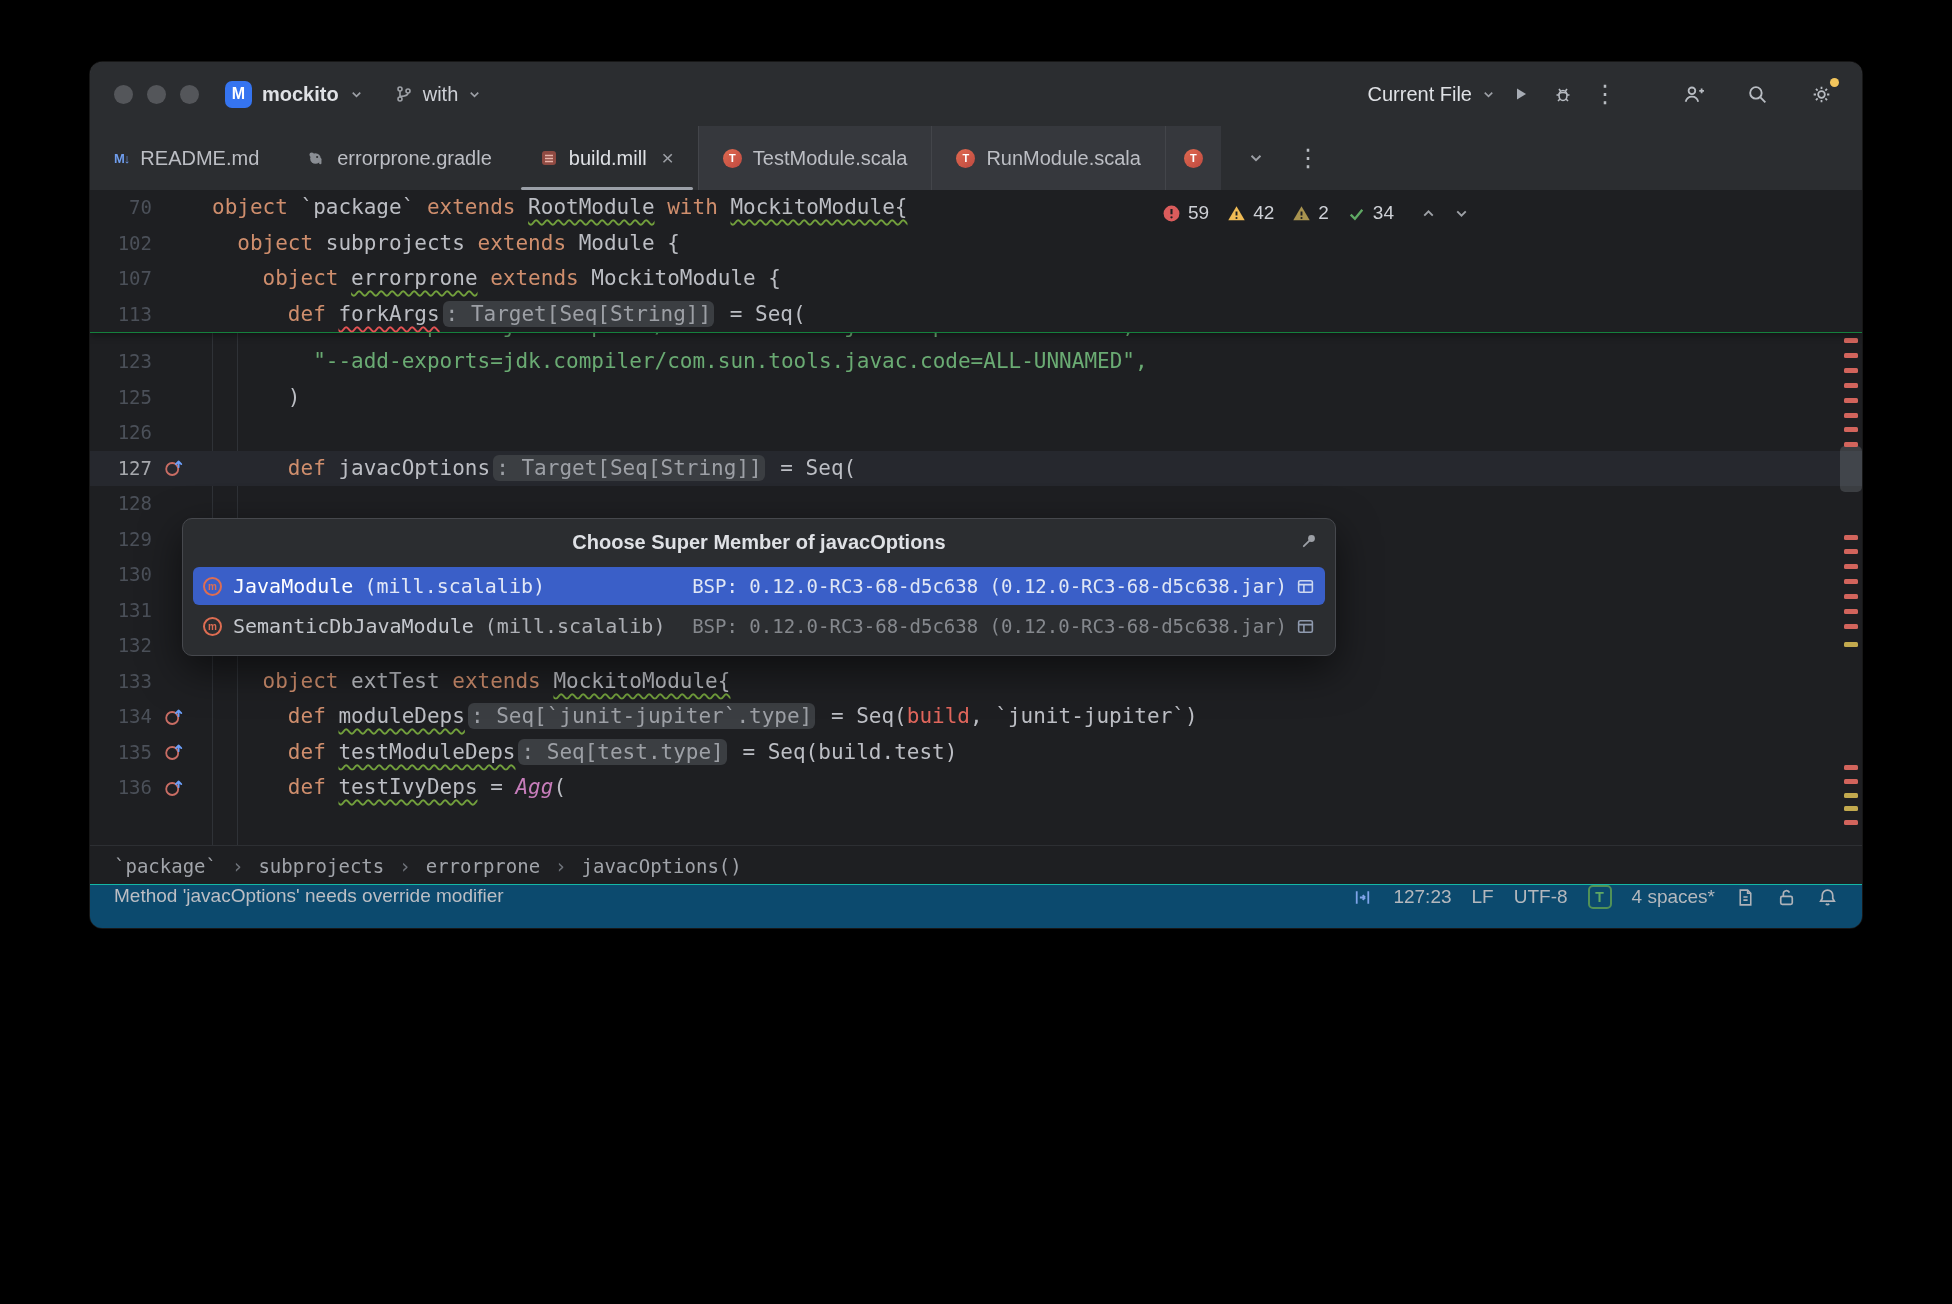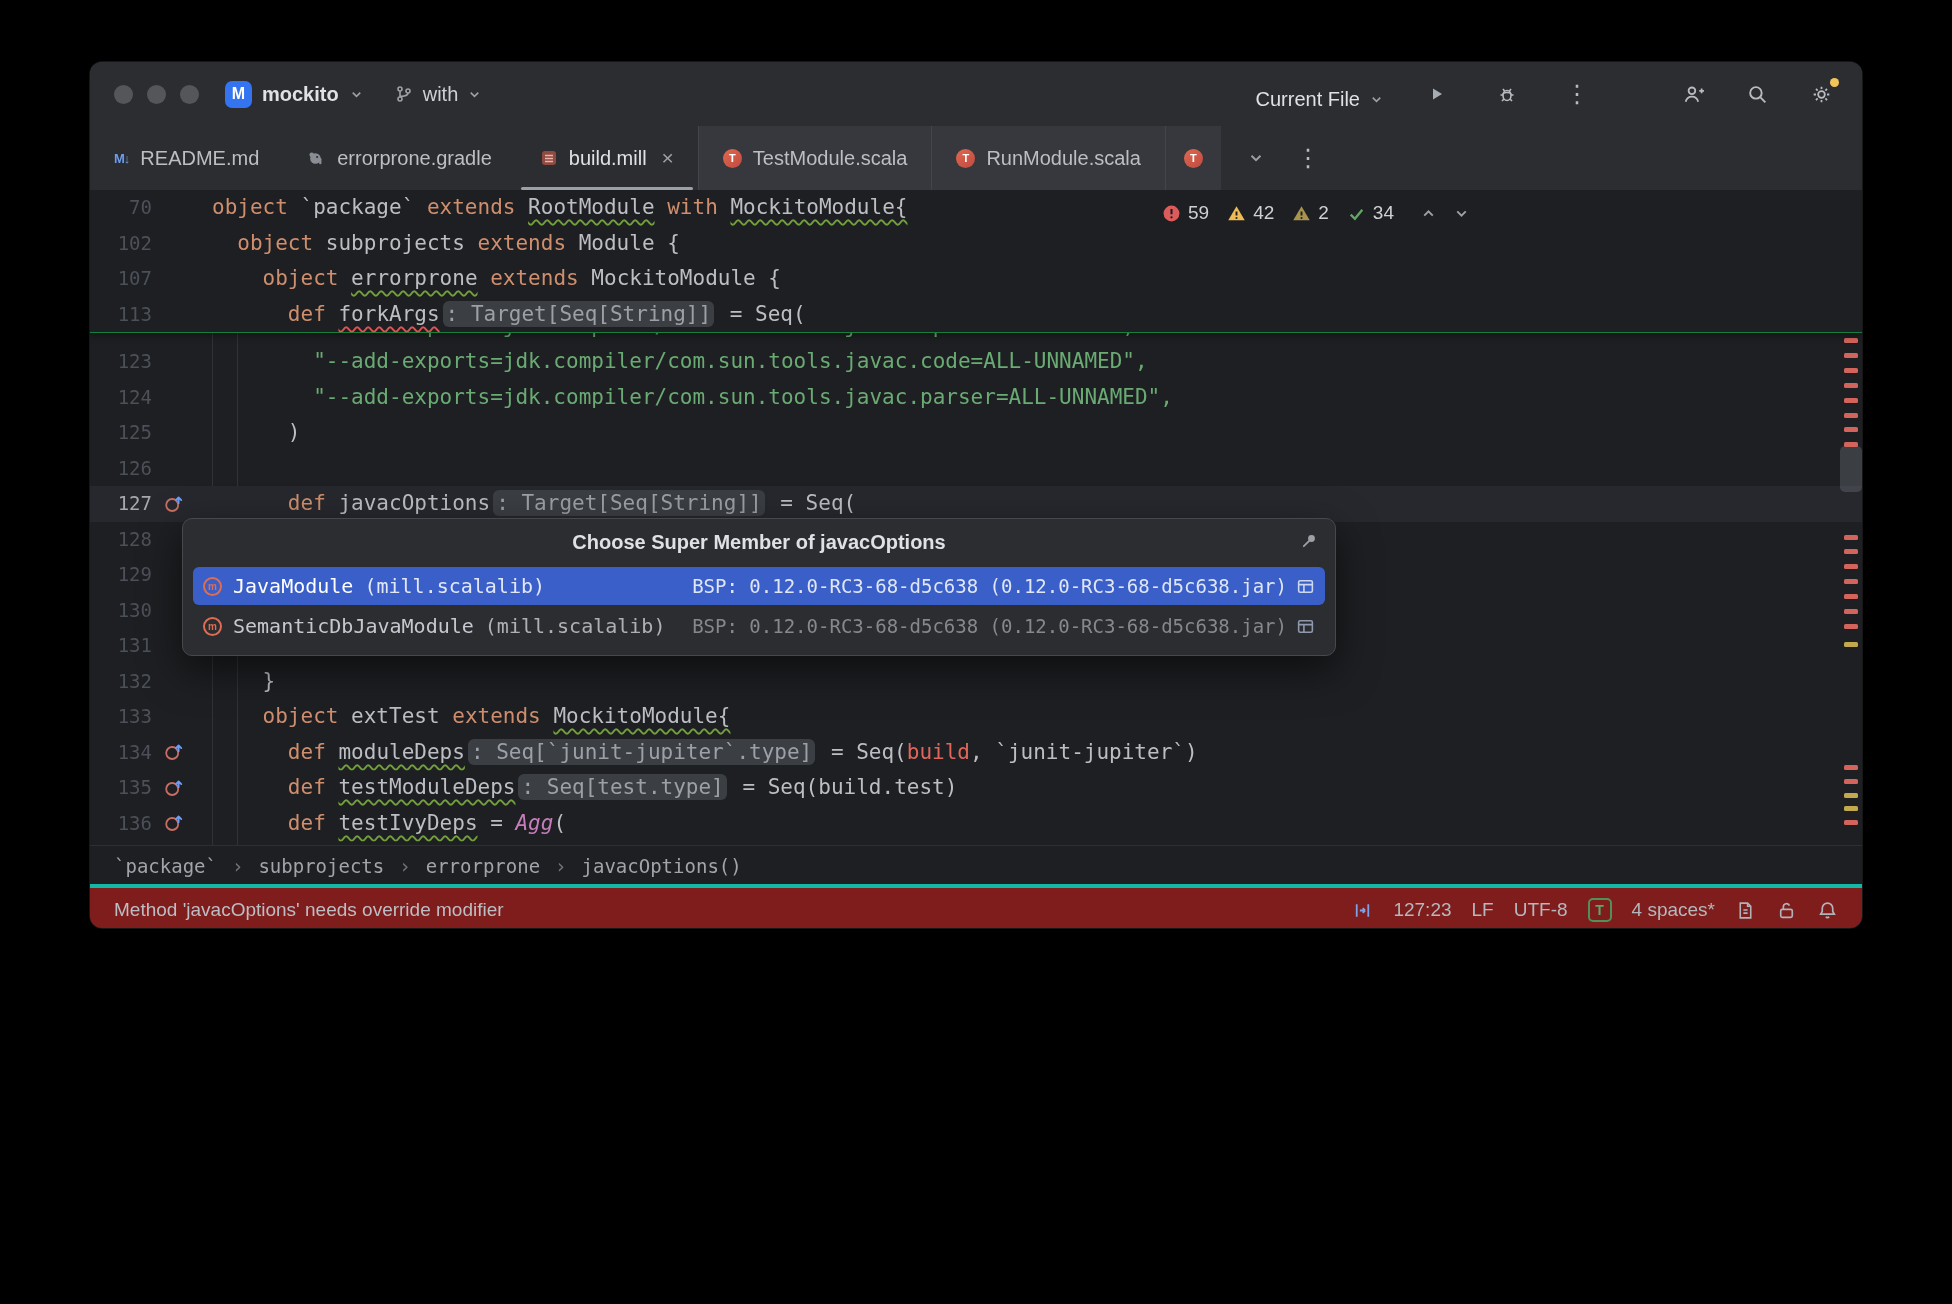--- a/index.html
+++ b/index.html
@@ -12,21 +12,21 @@
 
   
   .titlebar{height:64px;background:#2b2d30;display:flex;align-items:center;padding:0 24px;}
   .lights{display:flex;gap:14px;margin-right:26px;}
   .light{width:19px;height:19px;border-radius:50%;background:#54565a;}
   .proj{display:flex;align-items:center;gap:10px;cursor:default;}
   .proj-badge{width:27px;height:27px;border-radius:7px;background:#3574f0;color:#fff;
               font-weight:700;font-size:16px;display:flex;align-items:center;justify-content:center;}
   .proj-name{color:#dfe1e5;font-size:20px;font-weight:600;}
   .vcs{display:flex;align-items:center;gap:9px;margin-left:30px;color:#ced0d6;font-size:20px;}
-  .tb-right{margin-left:auto;display:flex;align-items:flex-end;gap:36px;}
+  .tb-right{margin-left:auto;display:flex;align-items:center;gap:8px;}
   .runcfg{display:flex;align-items:center;gap:9px;color:#dfe1e5;font-size:20px;}
   .tb-icon{width:34px;height:34px;display:flex;align-items:center;justify-content:center;}
   .tb-trio{display:flex;align-items:center;gap:30px;margin-left:46px;}
   .gear-wrap{position:relative;}
   .gear-dot{position:absolute;top:1px;right:-1px;width:9px;height:9px;border-radius:50%;background:#f2c55c;}
   .kebab{color:#b8bcc2;font-size:24px;line-height:1;}
 
   
   .tabbar{height:64px;background:#2b2d30;display:flex;align-items:stretch;}
   .tab{display:flex;align-items:center;gap:11px;padding:0 24px;font-size:20px;color:#bcbec4;position:relative;}
@@ -95,22 +95,22 @@
             font-size:10px;font-weight:700;display:flex;align-items:center;justify-content:center;
             font-family:"Liberation Sans",sans-serif;box-sizing:border-box;}
 
   
   .breadcrumbs{position:absolute;left:0;right:0;top:783px;height:39px;background:#1e1f22;
                border-top:1px solid #2d2f33;display:flex;align-items:center;gap:15px;padding:0 24px;
                font-family:"DejaVu Sans Mono",monospace;font-size:19px;color:#a1a4aa;}
   .bc-sep{color:#6f737a;}
 
   
-  .statusbar{position:absolute;left:0;right:0;top:822px;height:44px;background:#7f1d1d;
-             border-top:4px solid #14b8a6;display:flex;align-items:center;padding:0 24px;
+  .statusbar{position:absolute;left:0;right:0;top:822px;height:44px;background:#0c4a6e;
+             border-top:1px solid #14b8a6;display:flex;align-items:flex-start;padding:0 24px;
              font-size:19px;color:#b4b8bd;}
   .sb-msg{color:#bcbec4;}
   .sb-right{margin-left:auto;display:flex;align-items:center;gap:20px;}
   .t-badge{width:24px;height:24px;border:2px solid #519157;border-radius:5px;color:#5fa864;
            font-weight:700;font-size:14px;display:flex;align-items:center;justify-content:center;box-sizing:border-box;}
 </style>
 </head>
 <body>
 
 <div class="window">
@@ -236,21 +236,20 @@
         <div class="code-line"><span class="gutter"><span class="lnum">70</span><span class="gicon"></span></span><span class="ctext"><span class="tk-kw">object</span><span class="tk-pl"> `package` </span><span class="tk-kw">extends</span><span class="tk-pl"> </span><span class="tk-wg">RootModule</span><span class="tk-pl"> </span><span class="tk-kw">with</span><span class="tk-pl"> </span><span class="tk-wg">MockitoModule{</span></span></div>
         <div class="code-line"><span class="gutter"><span class="lnum">102</span><span class="gicon"></span></span><span class="ctext"><span class="tk-pl">  </span><span class="tk-kw">object</span><span class="tk-pl"> subprojects </span><span class="tk-kw">extends</span><span class="tk-pl"> Module {</span></span></div>
         <div class="code-line"><span class="gutter"><span class="lnum">107</span><span class="gicon"></span></span><span class="ctext"><span class="tk-pl">    </span><span class="tk-kw">object</span><span class="tk-pl"> </span><span class="tk-wg">errorprone</span><span class="tk-pl"> </span><span class="tk-kw">extends</span><span class="tk-pl"> MockitoModule {</span></span></div>
         <div class="code-line"><span class="gutter"><span class="lnum">113</span><span class="gicon"></span></span><span class="ctext"><span class="tk-pl">      </span><span class="tk-kw">def</span><span class="tk-pl"> </span><span class="tk-wr">forkArgs</span><span class="tk-inlay">: Target[Seq[String]]</span><span class="tk-pl"> = Seq(</span></span></div>
       </div>
     <div class="partial" id="partial">
         <div class="code-line"><span class="gutter"><span class="lnum"></span><span class="gicon"></span></span><span class="ctext"><span class="tk-pl">        </span><span class="tk-str">"--add-exports=jdk.compiler/com.sun.tools.javac.api=ALL-UNNAMED",</span></span></div>
       </div>
     <div id="lines">
         <div class="code-line"><span class="gutter"><span class="lnum">123</span><span class="gicon"></span></span><span class="ctext"><span class="tk-pl">        </span><span class="tk-str">"--add-exports=jdk.compiler/com.sun.tools.javac.code=ALL-UNNAMED",</span></span></div>
-        <div class="code-line"><span class="gutter"><span class="lnum">124</span><span class="gicon"></span></span><span class="ctext"><span class="tk-pl">        </span><span class="tk-str">"--add-exports=jdk.compiler/com.sun.tools.javac.parser=ALL-UNNAMED",</span></span></div>
         <div class="code-line"><span class="gutter"><span class="lnum">125</span><span class="gicon"></span></span><span class="ctext"><span class="tk-pl">      )</span></span></div>
         <div class="code-line"><span class="gutter"><span class="lnum">126</span><span class="gicon"></span></span><span class="ctext"></span></div>
         <div class="code-line current"><span class="gutter"><span class="lnum">127</span><span class="gicon"><svg width="20" height="20" viewBox="0 0 20 20">
                 <circle cx="8.2" cy="11" r="6" fill="none" stroke="#c96d64" stroke-width="1.8"></circle>
                 <path d="M14.6 9.2V3.4M14.6 3.4l-2.7 2.7M14.6 3.4l2.7 2.7" stroke="#6c9ef8" stroke-width="1.8" fill="none" stroke-linecap="round"></path>
               </svg></span></span><span class="ctext"><span class="tk-pl">      </span><span class="tk-kw">def</span><span class="tk-pl"> javacOptions</span><span class="tk-inlay">: Target[Seq[String]]</span><span class="tk-pl"> = Seq(</span></span></div>
         <div class="code-line"><span class="gutter"><span class="lnum">128</span><span class="gicon"></span></span><span class="ctext"></span></div>
         <div class="code-line"><span class="gutter"><span class="lnum">129</span><span class="gicon"></span></span><span class="ctext"></span></div>
         <div class="code-line"><span class="gutter"><span class="lnum">130</span><span class="gicon"></span></span><span class="ctext"></span></div>
         <div class="code-line"><span class="gutter"><span class="lnum">131</span><span class="gicon"></span></span><span class="ctext"></span></div>

